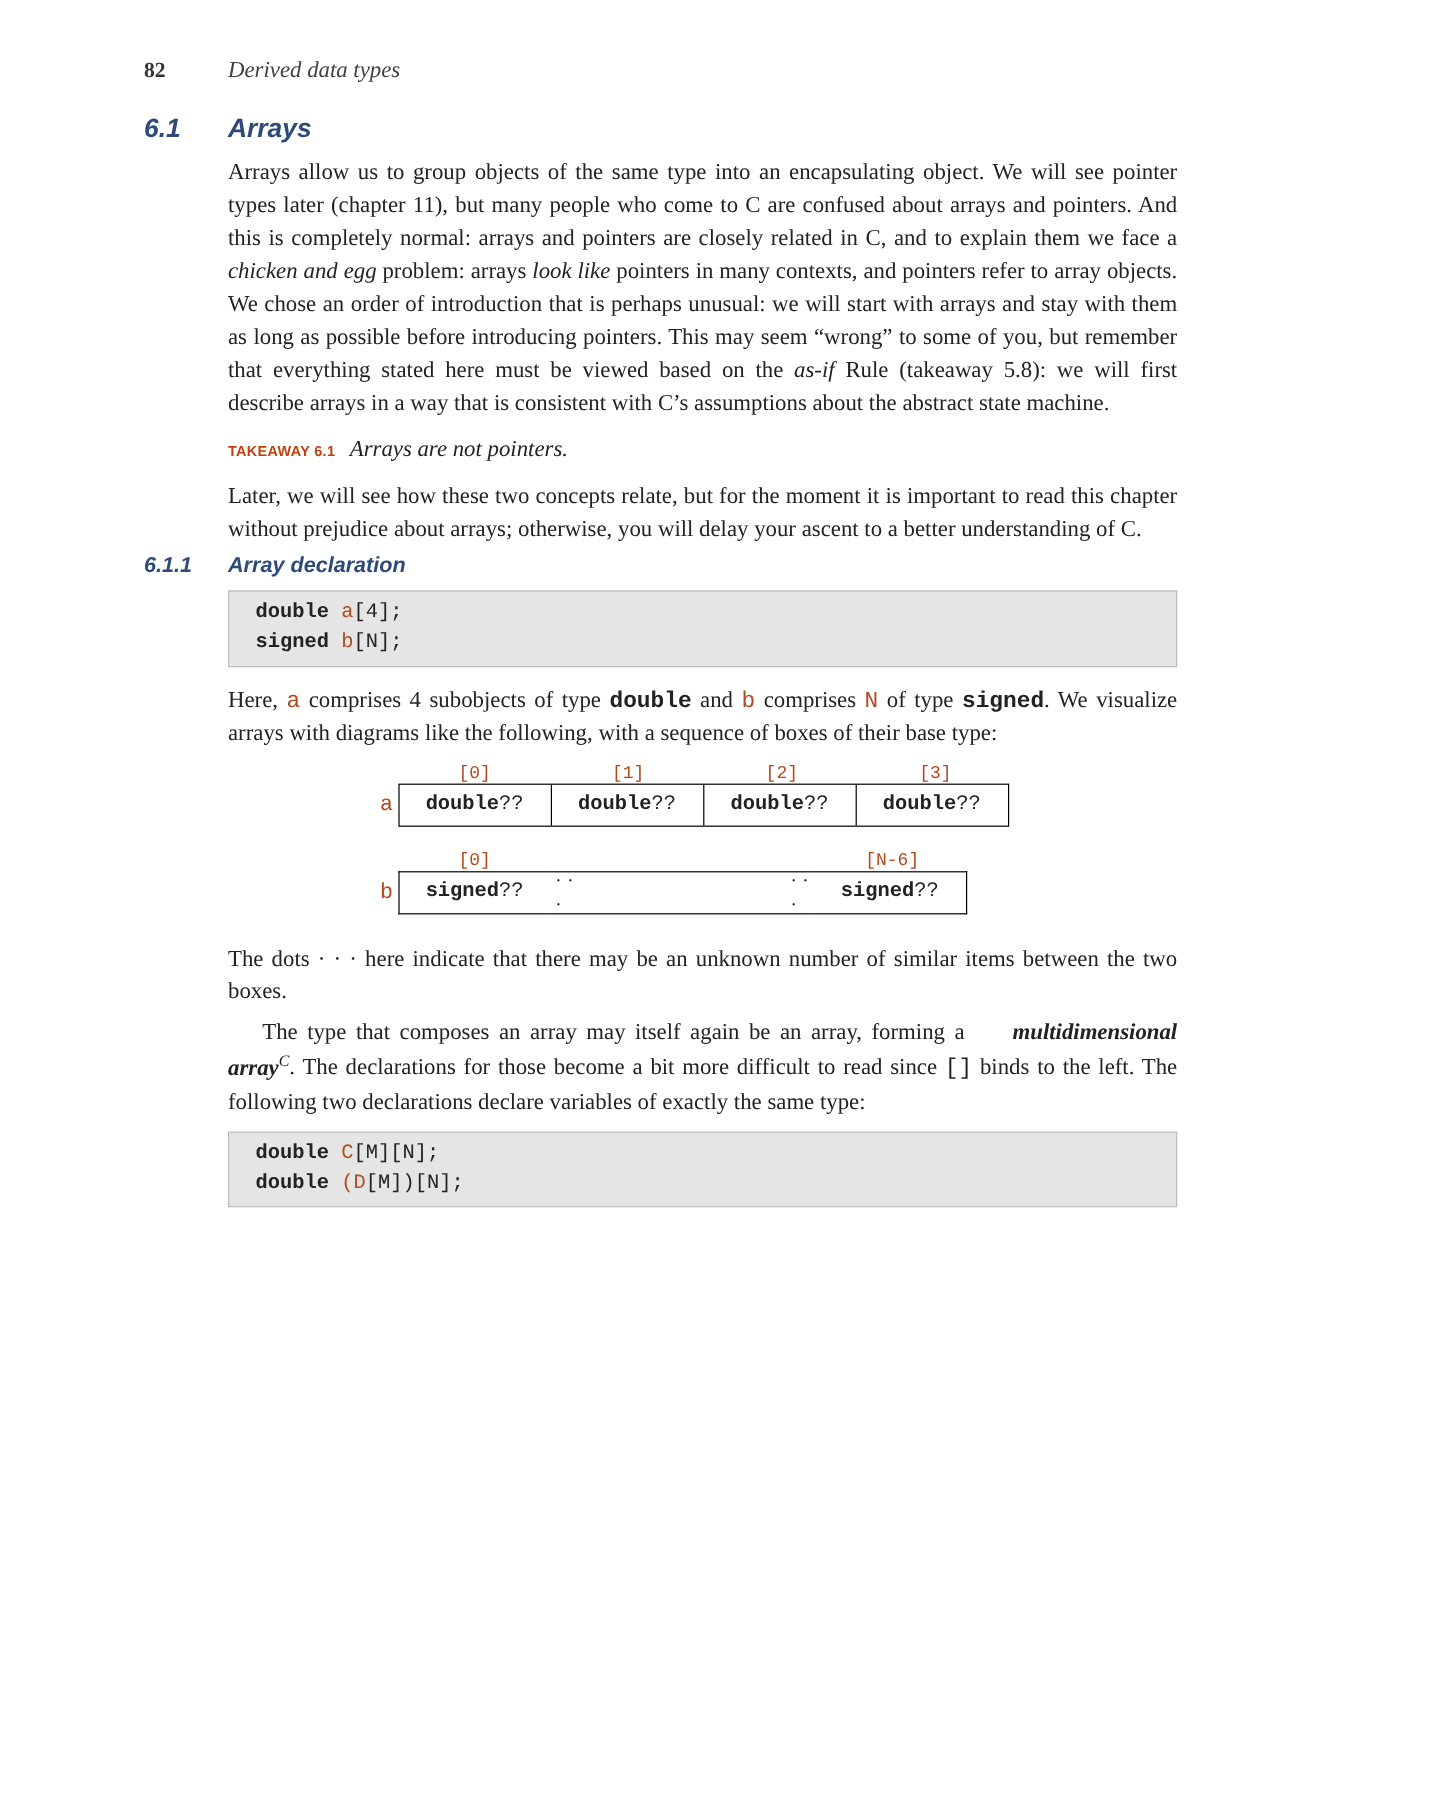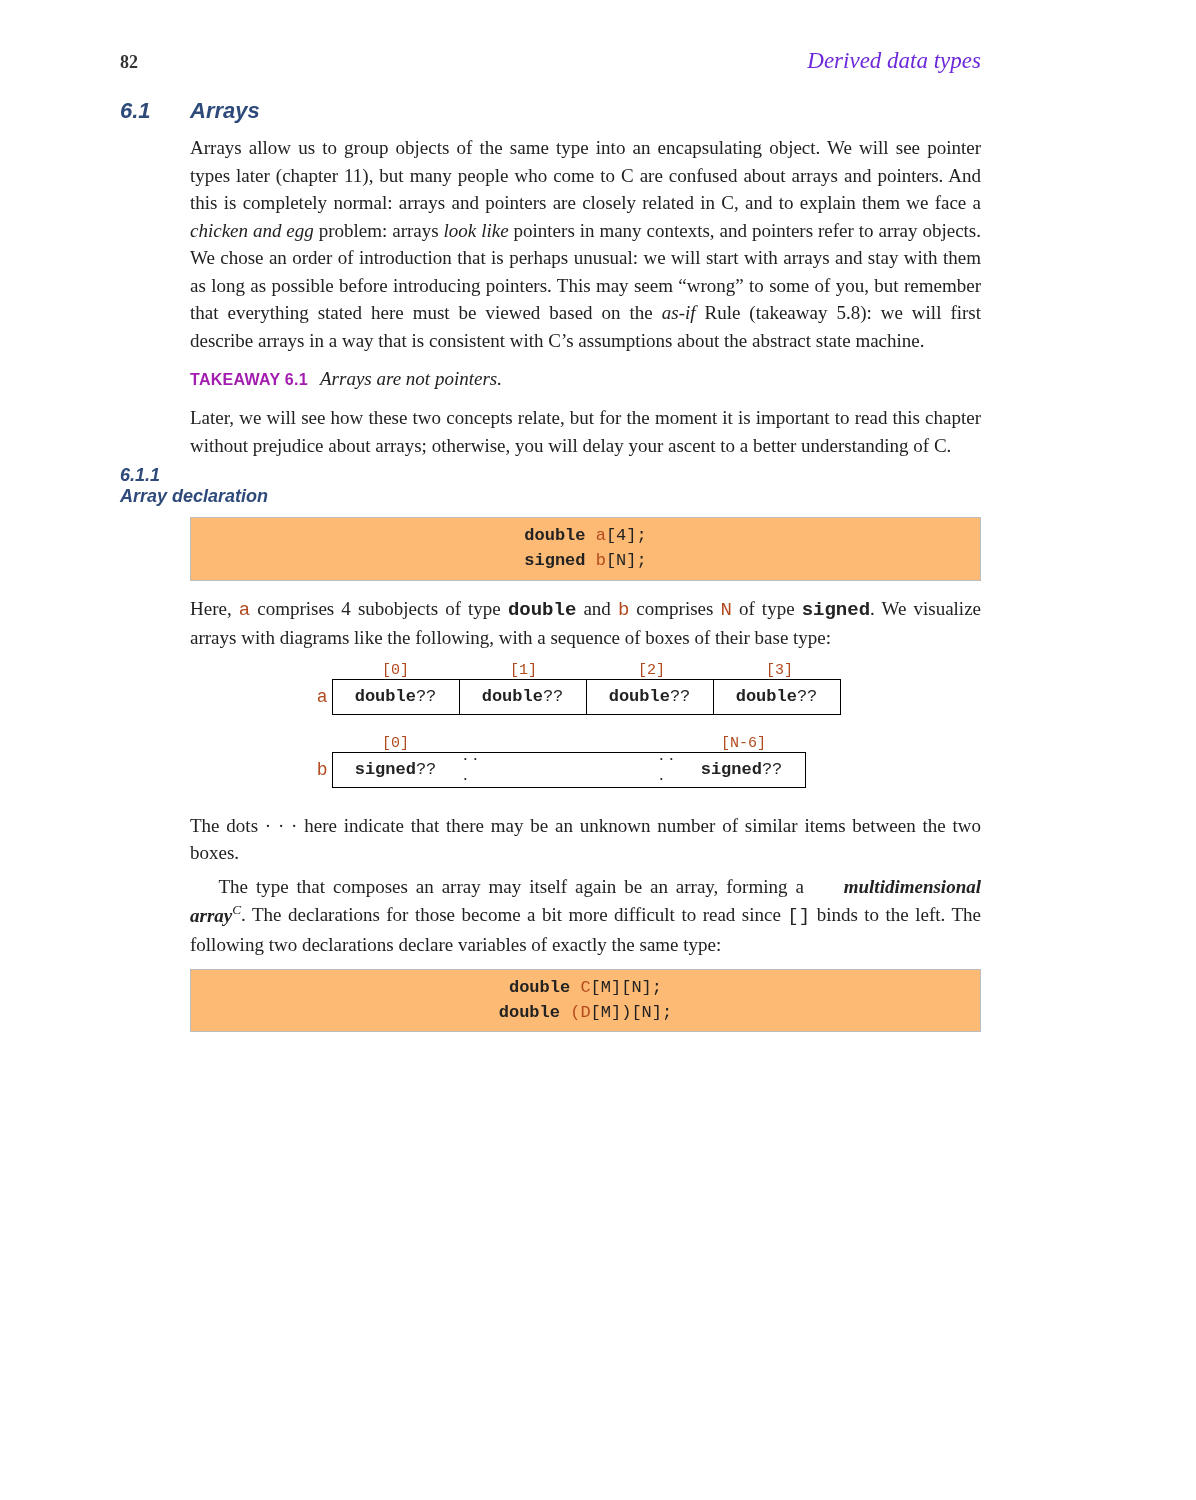--- a/index.html
+++ b/index.html
@@ -21,24 +21,24 @@
     margin-bottom: 24px;
   }
   .page-number {
     width: 70px;
     font-size: 18px;
     font-weight: bold;
     color: #333;
   }
   .chapter-label {
     flex: 1;
-    text-align: right;
-    font-style: italic;
-    font-size: 23px;
-    color: #6d28d9;
+    text-align: left;
+    font-style: italic;
+    font-size: 19px;
+    color: #404040;
   }
   .section-row {
     display: flex;
     align-items: baseline;
     margin-bottom: 10px;
   }
   .sec-num {
     width: 70px;
     font-family: Verdana, Arial, sans-serif;
     font-weight: bold;
@@ -78,42 +78,41 @@
     line-height: 1.45;
     text-align: justify;
     margin: 0 0 6px 0;
   }
   .para.indent {
     text-indent: 1.5em;
   }
   .takeaway-label {
     font-family: Verdana, Arial, sans-serif;
     font-weight: bold;
-    color: #a21caf;
-    font-size: 16px;
+    color: #c2410c;
+    font-size: 12px;
     letter-spacing: 0.3px;
   }
   .takeaway-text {
     font-style: italic;
     font-size: 19px;
   }
   .takeaway {
     margin: 14px 0;
   }
   .codebox {
     border: 1px solid #bdbdbd;
-    background: #fdba74;
+    background: #e5e5e5;
     margin: 10px 0 14px 0;
     padding: 6px 22px;
     font-family: 'Courier New', monospace;
     font-size: 17px;
     line-height: 1.45;
     white-space: pre;
     color: #222;
-    text-align: center;
   }
   .kw { font-weight: bold; }
   .var { color: #b24a1e; }
   .bigmono { font-family: 'Courier New', monospace; }
   .em { font-style: italic; }
   .strong-em { font-style: italic; font-weight: bold; margin-left: 32px; }
   .sup { font-size: 0.7em; vertical-align: super; font-style: italic; }
 
   
   .diagram {
@@ -205,21 +204,21 @@
     </p>
 
     <div class="takeaway">
       <span class="takeaway-label">TAKEAWAY 6.1</span>
       &nbsp;&nbsp;<span class="takeaway-text">Arrays are not pointers.</span>
     </div>
 
     <p class="para">Later, we will see how these two concepts relate, but for the moment it is important to read this chapter without prejudice about arrays; otherwise, you will delay your ascent to a better understanding of C.</p>
   </div>
 
-  <div class="section-row" style="flex-direction:column;">
+  <div class="section-row" style="">
     <div class="sub-sec-num">6.1.1</div>
     <div class="sub-sec-title">Array declaration</div>
   </div>
 
   <div class="body">
 
     <div class="codebox"><span class="kw">double</span> <span class="var">a</span><span>[4];</span>
 <span class="kw">signed</span> <span class="var">b</span><span>[N];</span></div>
 
     <p class="para">

